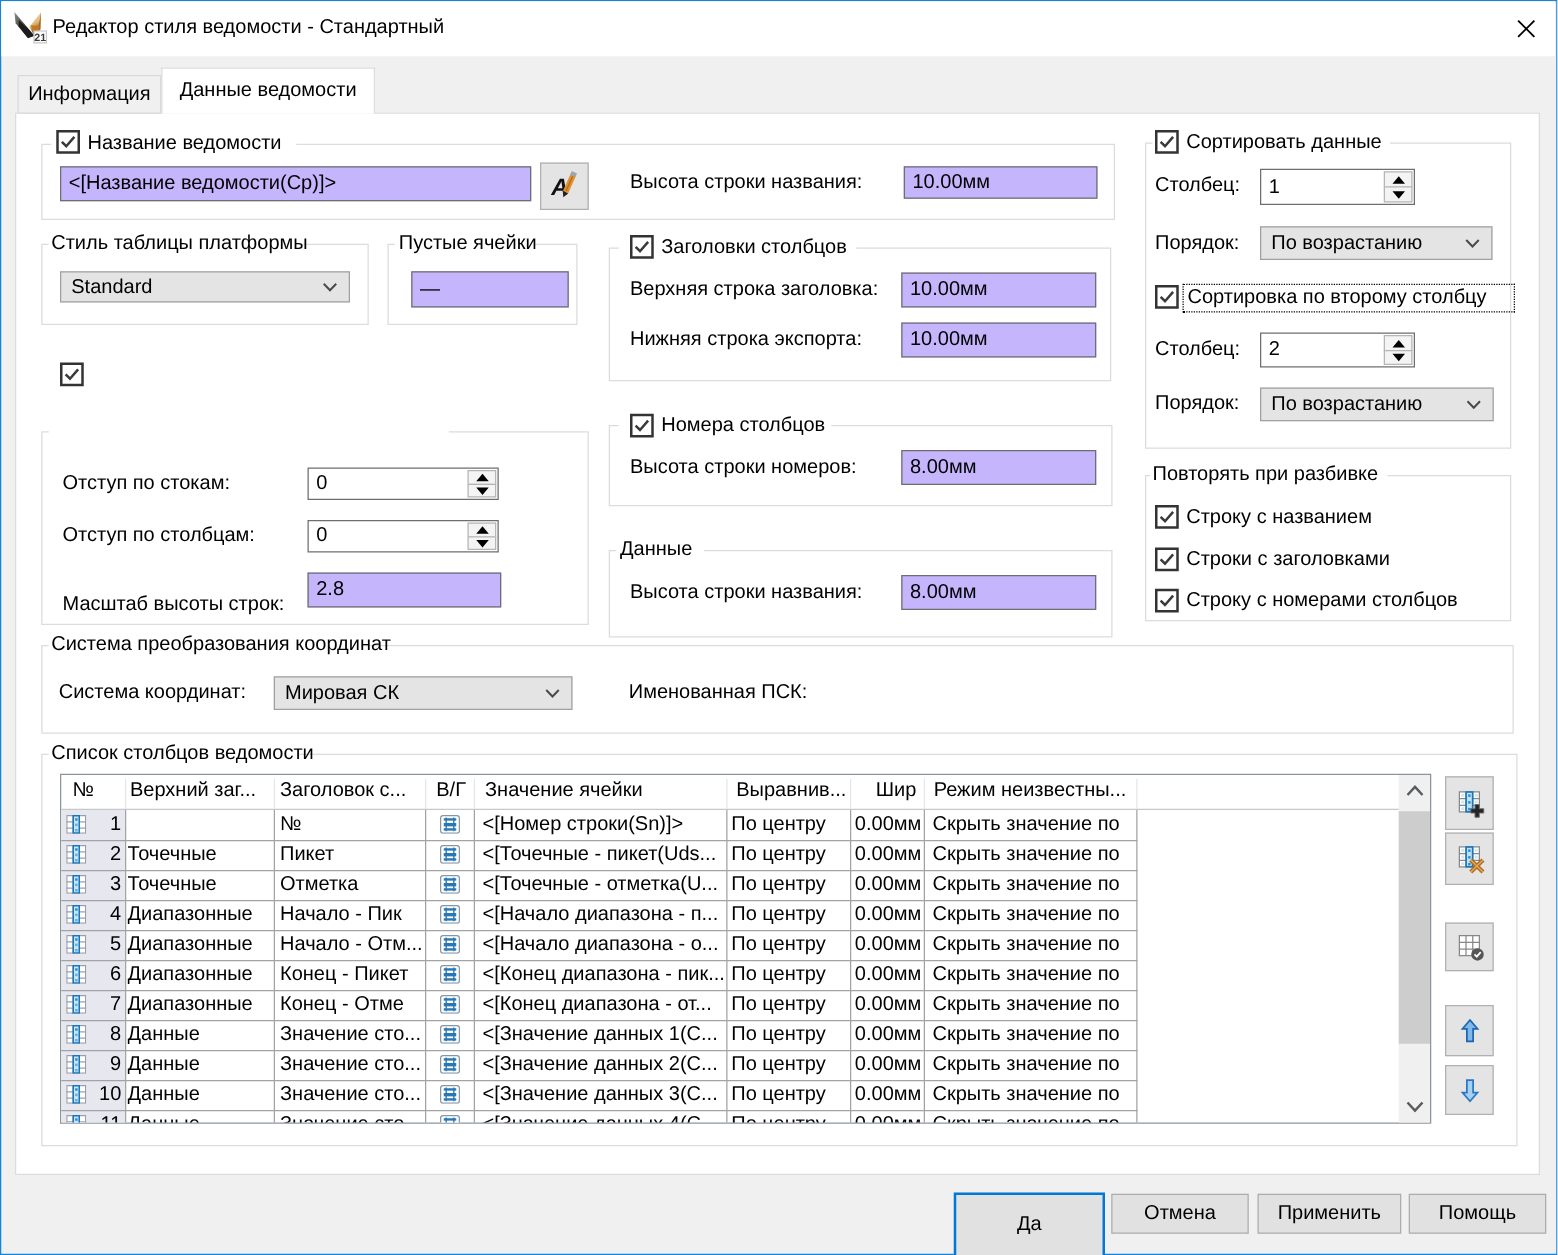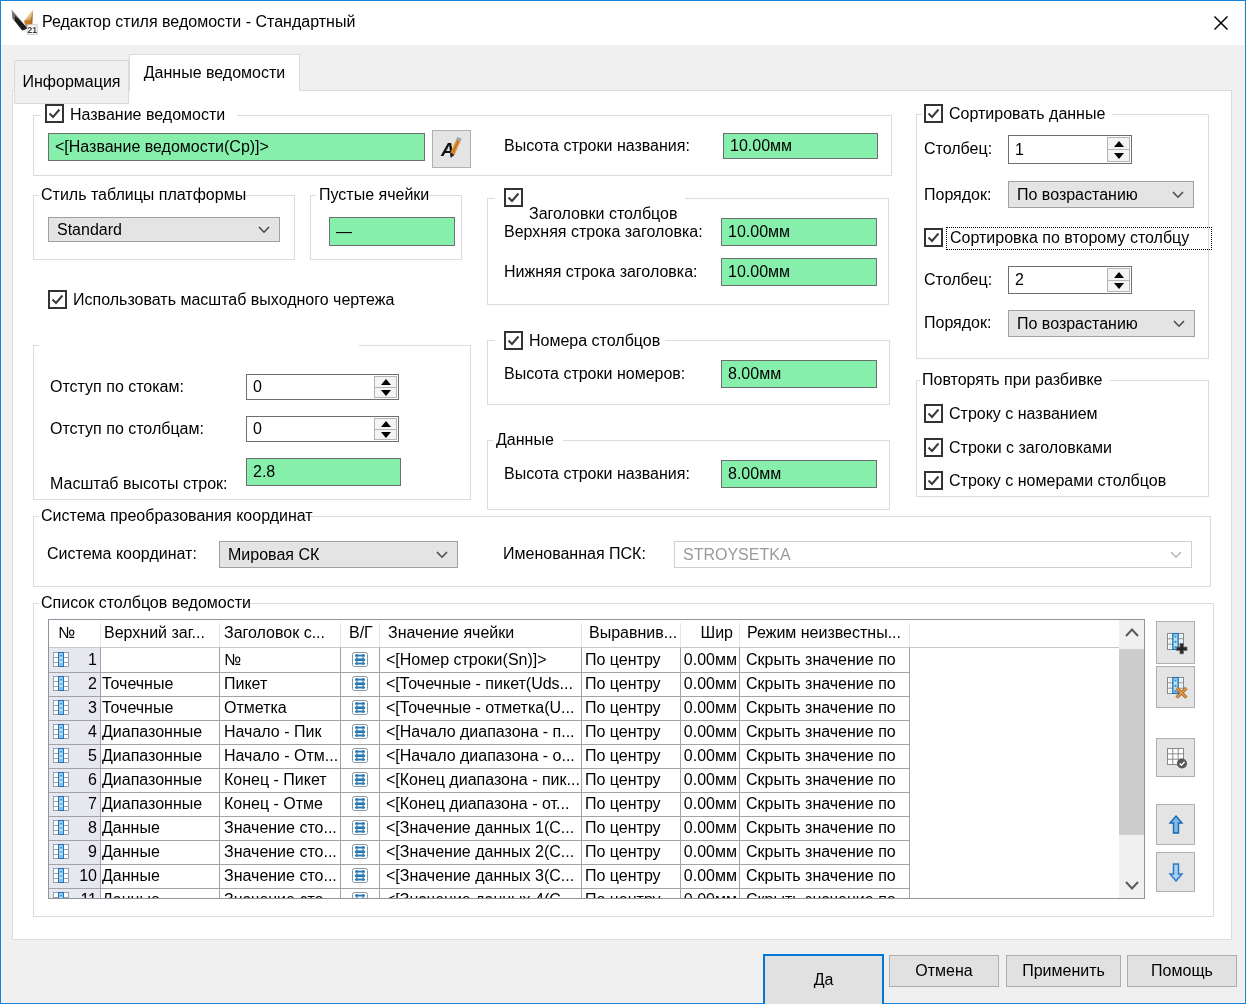--- a/index.html
+++ b/index.html
@@ -3,21 +3,21 @@
 *{margin:0;padding:0;box-sizing:border-box}
 html,body{width:1246px;height:1004px;overflow:hidden}
 body{font-family:"Liberation Sans",sans-serif;font-size:16px;color:#000}
 .win{position:relative;width:1246px;height:1004px;background:#f0f0f0;box-shadow:inset 0 0 0 1px #1683d9;overflow:hidden}
 .a{position:absolute}
 .titlebar{left:0;top:0;width:1244px;height:44px;background:#fff}
 .tab{border:1px solid #d9d9d9;display:flex;align-items:center;justify-content:center}
 .grp{border:1px solid #dcdcdc}
 .cb{width:19px;height:19px;border:2px solid #333;background:#fff}
 .lbl{white-space:nowrap;line-height:20px}
-.inp{border:1px solid #6e6e6e;background:#86efac;display:flex;align-items:center;padding-left:6px;white-space:nowrap}
+.inp{border:1px solid #6e6e6e;background:#c4b5fd;display:flex;align-items:center;padding-left:6px;white-space:nowrap}
 .combo{border:1px solid #a0a0a0;background:#e4e4e4;display:flex;align-items:center;padding-left:8px;white-space:nowrap}
 .combo svg{display:block}
 .btn{background:#e1e1e1;border:1px solid #adadad;display:flex;align-items:center;justify-content:center}
 .sbtn{background:#e4e4e4;border:1px solid #b0b0b0;display:flex;align-items:center;justify-content:center}
 .spin{border:1px solid #6e6e6e;background:#fff}
 .spin .txt{position:absolute;left:6px;top:50%;transform:translateY(-50%)}
 .sarr{position:absolute;right:1px;width:23px;background:#f4f4f4;border:1px solid #b5b5b5;display:flex;align-items:center;justify-content:center}
 .tri-u{width:0;height:0;border-left:5px solid transparent;border-right:5px solid transparent;border-bottom:6px solid #000}
 .tri-d{width:0;height:0;border-left:5px solid transparent;border-right:5px solid transparent;border-top:6px solid #000}
 .hdrtxt{white-space:nowrap;line-height:20px}
@@ -46,21 +46,21 @@
 <polygon points="13.6,11.2 20.6,11.8 20.2,15.6 15.2,14.4" fill="#c07a24"></polygon>
 <rect x="16.2" y="15.8" width="10" height="9.5" fill="#fafafa" stroke="#c9c9c9" stroke-width="1"></rect>
 <text x="21.2" y="23.6" font-size="8.5" font-weight="bold" text-anchor="middle" fill="#3a3a3a" font-family="Liberation Sans">21</text>
 </svg>
 <div class="a lbl" style="left:42px;top:12px;line-height:20px;font-size:16px">Редактор стиля ведомости - Стандартный</div>
 <div class="a" style="left:1213px;top:15px;width:16px;height:16px"><svg width="16" height="16" viewBox="0 0 16 16">
         <line x1="1.5" y1="1.5" x2="14.5" y2="14.5" stroke="#000" stroke-width="1.5"></line>
         <line x1="14.5" y1="1.5" x2="1.5" y2="14.5" stroke="#000" stroke-width="1.5"></line>
       </svg></div>
 <div class="a" style="left:12px;top:90px;width:1220px;height:850px;background:#fff;border:1px solid #dcdcdc"></div>
-<div class="a tab" style="left:14px;top:60px;width:115px;height:44px;background:#f0f0f0">Информация</div>
+<div class="a tab" style="left:14px;top:60px;width:115px;height:31px;background:#f0f0f0">Информация</div>
 <div class="a tab" style="left:129px;top:54px;width:171px;height:37px;background:#fff;border-color:#dcdcdc;border-bottom:0">Данные ведомости</div>
 <div class="a grp" style="left:33px;top:115px;width:859px;height:61px;"></div>
 <div class="a" style="left:41px;top:105px;width:196px;height:20px;background:#fff"></div>
 <div class="a cb" style="left:45px;top:104px">
       <svg width="15" height="15" viewBox="0 0 15 15" style="position:absolute;left:0;top:0">
         <polyline points="2.5,7.5 6,11 12.5,3.5" fill="none" stroke="#3a3a3a" stroke-width="2"></polyline>
       </svg>
     </div>
 <div class="a lbl" style="left:70px;top:105px;">Название ведомости</div>
 <div class="a inp" style="left:48px;top:133px;width:377px;height:28px;">&lt;[Название ведомости(Ср)]&gt;</div>
@@ -90,21 +90,20 @@
     </div>
 <div class="a grp" style="left:310px;top:195px;width:152px;height:65px;"></div>
 <div class="a" style="left:316px;top:185px;width:112px;height:20px;background:#fff"></div>
 <div class="a lbl" style="left:319px;top:185px;">Пустые ячейки</div>
 <div class="a inp" style="left:329px;top:217px;width:126px;height:29px;">—</div>
 <div class="a cb" style="left:48px;top:290px">
       <svg width="15" height="15" viewBox="0 0 15 15" style="position:absolute;left:0;top:0">
         <polyline points="2.5,7.5 6,11 12.5,3.5" fill="none" stroke="#3a3a3a" stroke-width="2"></polyline>
       </svg>
     </div>
-<div class="a lbl" style="left:73px;top:290px;">Использовать масштаб выходного чертежа</div>
 <div class="a grp" style="left:33px;top:345px;width:438px;height:155px;"></div>
 <div class="a" style="left:39px;top:335px;width:320px;height:20px;background:#fff"></div>
 <div class="a lbl" style="left:50px;top:377px;">Отступ по стокам:</div>
 <div class="a spin" style="left:246px;top:374px;width:153px;height:26px;">
       <span class="txt">0</span>
       <div class="sarr" style="top:1px;height:12px">
         <div class="tri-u"></div>
       </div>
       <div class="sarr" style="bottom:1px;height:11px">
         <div class="tri-d"></div>
@@ -122,24 +121,24 @@
     </div>
 <div class="a lbl" style="left:50px;top:474px;">Масштаб высоты строк:</div>
 <div class="a inp" style="left:246px;top:458px;width:155px;height:28px;">2.8</div>
 <div class="a grp" style="left:487px;top:198px;width:402px;height:107px;"></div>
 <div class="a" style="left:495px;top:188px;width:190px;height:20px;background:#fff"></div>
 <div class="a cb" style="left:504px;top:188px">
       <svg width="15" height="15" viewBox="0 0 15 15" style="position:absolute;left:0;top:0">
         <polyline points="2.5,7.5 6,11 12.5,3.5" fill="none" stroke="#3a3a3a" stroke-width="2"></polyline>
       </svg>
     </div>
-<div class="a lbl" style="left:529px;top:204px;text-align:center;">Заголовки столбцов</div>
+<div class="a lbl" style="left:529px;top:188px;text-align:center;">Заголовки столбцов</div>
 <div class="a lbl" style="left:504px;top:222px;">Верхняя строка заголовка:</div>
 <div class="a inp" style="left:721px;top:218px;width:156px;height:28px;">10.00мм</div>
-<div class="a lbl" style="left:504px;top:262px;">Нижняя строка заголовка:</div>
+<div class="a lbl" style="left:504px;top:262px;">Нижняя строка экспорта:</div>
 <div class="a inp" style="left:721px;top:258px;width:156px;height:28px;">10.00мм</div>
 <div class="a grp" style="left:487px;top:340px;width:403px;height:65px;"></div>
 <div class="a" style="left:495px;top:330px;width:170px;height:20px;background:#fff"></div>
 <div class="a cb" style="left:504px;top:331px">
       <svg width="15" height="15" viewBox="0 0 15 15" style="position:absolute;left:0;top:0">
         <polyline points="2.5,7.5 6,11 12.5,3.5" fill="none" stroke="#3a3a3a" stroke-width="2"></polyline>
       </svg>
     </div>
 <div class="a lbl" style="left:529px;top:331px;">Номера столбцов</div>
 <div class="a lbl" style="left:504px;top:364px;">Высота строки номеров:</div>
@@ -229,28 +228,20 @@
 <div class="a lbl" style="left:47px;top:544px;">Система координат:</div>
 <div class="a combo" style="left:219px;top:541px;width:239px;height:27px">
       <span>Мировая СК</span>
       <span style="position:absolute;right:9px;top:50%;transform:translateY(-50%)">
         <svg width="12" height="8" viewBox="0 0 12 8">
           <polyline points="1,1 6,6.2 11,1" fill="none" stroke="#4a4a4a" stroke-width="1.6"></polyline>
         </svg>
       </span>
     </div>
 <div class="a lbl" style="left:503px;top:544px;">Именованная ПСК:</div>
-<div class="a combo" style="left:674px;top:541px;width:518px;height:27px;background:#fff;border-color:#cfcfcf;color:#9b9b9b">
-      <span>STROYSETKA</span>
-      <span style="position:absolute;right:9px;top:50%;transform:translateY(-50%)">
-        <svg width="12" height="8" viewBox="0 0 12 8">
-          <polyline points="1,1 6,6.2 11,1" fill="none" stroke="#b8b8b8" stroke-width="1.6"></polyline>
-        </svg>
-      </span>
-    </div>
 <div class="a grp" style="left:33px;top:603px;width:1181px;height:314px;"></div>
 <div class="a" style="left:39px;top:593px;width:200px;height:20px;background:#fff"></div>
 <div class="a lbl" style="left:41px;top:593px;">Список столбцов ведомости</div>
 <div class="a" style="left:48px;top:619px;width:1097px;height:280px;background:#fff;border:1px solid #8c959d"></div>
 <div class="a" style="left:100px;top:623px;width:1px;height:24px;background:#e6e6e6"></div>
 <div class="a" style="left:219px;top:623px;width:1px;height:24px;background:#e6e6e6"></div>
 <div class="a" style="left:340px;top:623px;width:1px;height:24px;background:#e6e6e6"></div>
 <div class="a" style="left:379px;top:623px;width:1px;height:24px;background:#e6e6e6"></div>
 <div class="a" style="left:581px;top:623px;width:1px;height:24px;background:#e6e6e6"></div>
 <div class="a" style="left:680px;top:623px;width:1px;height:24px;background:#e6e6e6"></div>

